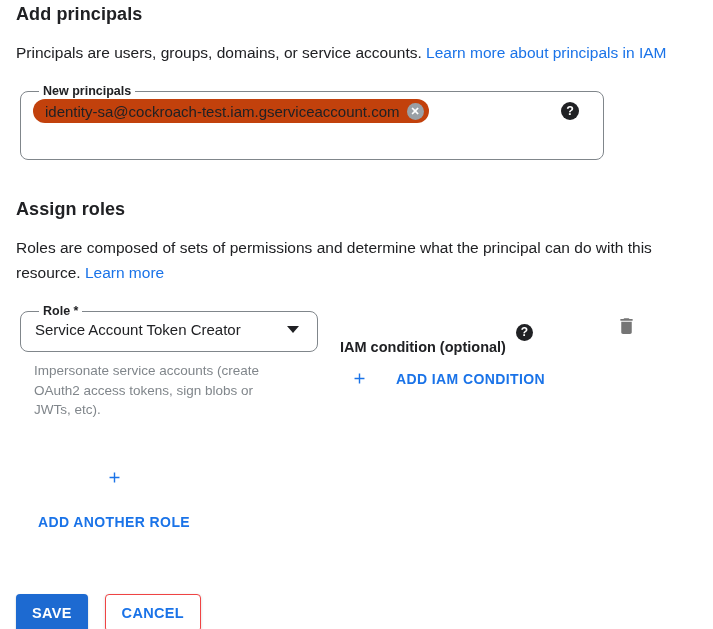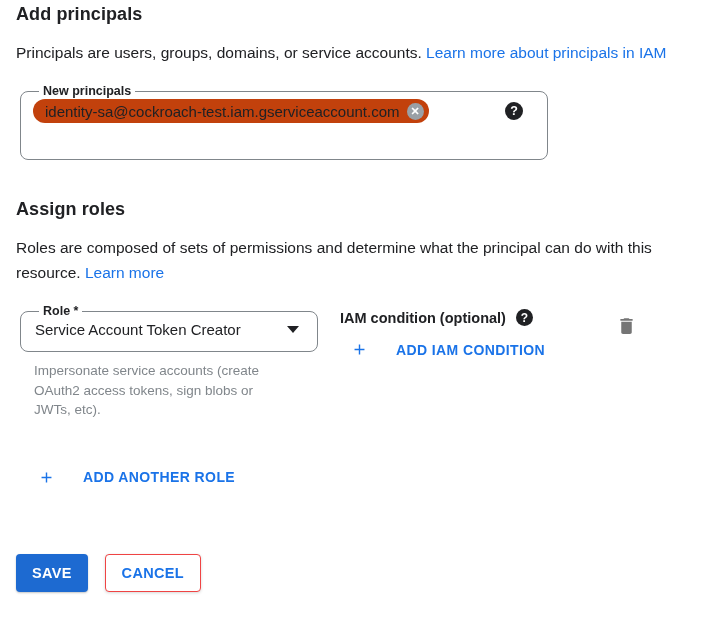--- a/index.html
+++ b/index.html
@@ -43,21 +43,21 @@
   }
   fieldset.field legend {
     font-size: 12.5px;
     font-weight: bold;
     color: #202124;
     padding: 0 4px;
     margin-left: 6px;
     line-height: 14px;
   }
 
-  .principals-field { width: 528px; height: 76px; }
+  .principals-field { width: 584px; height: 76px; }
   .field-content {
     display: flex;
     align-items: flex-start;
     justify-content: space-between;
     padding-top: 1px;
   }
   .chip {
     display: inline-flex;
     align-items: center;
     background: #c2410c;
@@ -128,20 +128,21 @@
     color: #80868b;
     margin: 9px 0 0 18px;
   }
 
   .cond-col { margin-left: 22px; padding-top: 5px; }
   .cond-label-row { display: flex; align-items: center; gap: 10px; }
   .cond-label {
     font-size: 14.5px;
     font-weight: bold;
     color: #202124;
+    margin-top: 30px;
   }
   .cond-label-row .help-badge { width: 17px; height: 17px; font-size: 12px; }
 
   .text-btn {
     display: inline-flex;
     align-items: center;
     gap: 28px;
     background: none;
     border: none;
     color: #1a73e8;
@@ -153,21 +154,21 @@
     padding: 0;
   }
   .text-btn svg { flex: none; }
   .add-iam-btn { margin: 15px 0 0 11px; }
 
   .trash-col { margin-left: auto; margin-right: 58px; padding-top: 9px; }
   .icon-btn {
     background: none; border: none; padding: 2px; cursor: pointer;
   }
 
-  .add-role-btn { margin: 49px 0 0 22px; }
+  .add-role-btn { margin: 49px 0 0 22px; flex-direction: column; }
 
   .actions { display: flex; gap: 17px; margin-top: 64px; }
   .btn {
     font-family: "Liberation Sans", sans-serif;
     font-size: 14.5px;
     font-weight: bold;
     letter-spacing: 0.3px;
     border-radius: 4px;
     padding: 10px 16px;
     min-width: 64px;

